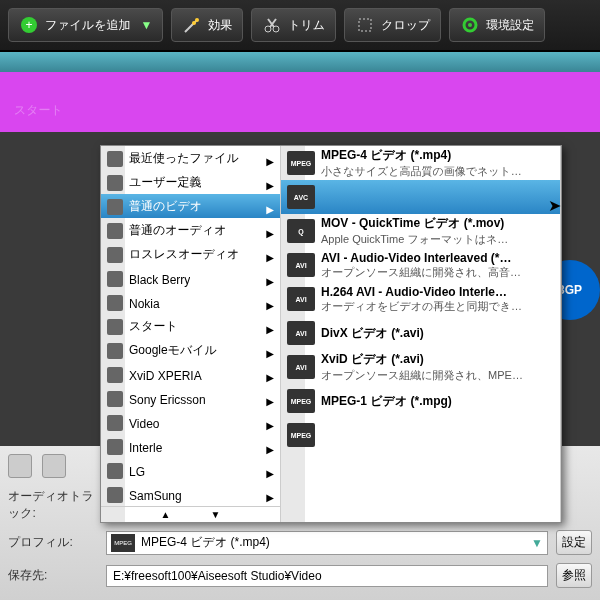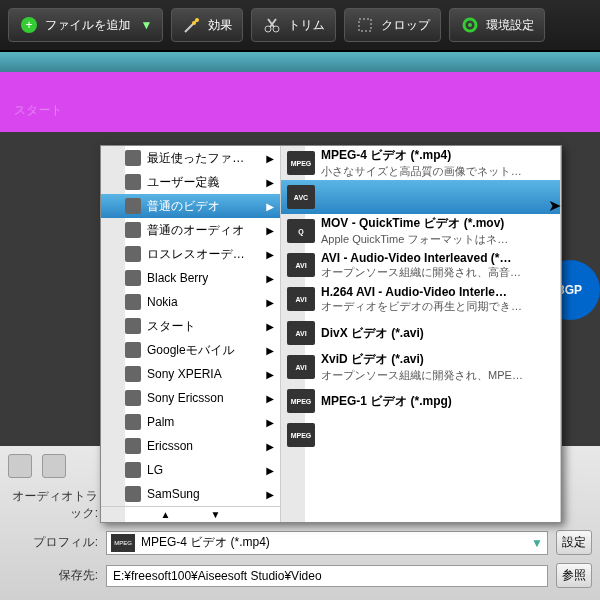--- a/index.html
+++ b/index.html
@@ -6,37 +6,37 @@
 body{width:600px;height:600px;background:#3a3a3a;overflow:hidden;position:relative}
 .toolbar{background:linear-gradient(#2a2a2a,#1a1a1a);padding:8px;display:flex;gap:8px;border-bottom:2px solid #000}
 .tb-btn{display:flex;align-items:center;gap:6px;padding:6px 10px;background:linear-gradient(#4a4a4a,#2a2a2a);border:1px solid #555;border-radius:4px;color:#fff;cursor:pointer}
 .tb-btn .ico{width:20px;height:20px;display:flex;align-items:center;justify-content:center}
 .dropdown-arrow{color:#8f8;margin-left:4px}
 .teal-band{background:linear-gradient(#5ab5c5,#3a8595);height:20px}
 .dark-area{background:#d946ef;padding:20px 14px;color:#fff;font-size:24px;height:60px}
 .menu-container{position:absolute;top:145px;left:100px;display:flex;background:#f0f0f0;border:1px solid #888;box-shadow:3px 3px 8px rgba(0,0,0,0.5);z-index:10}
 .menu-col{width:180px;background:linear-gradient(90deg,#e8e8e8 0,#e8e8e8 24px,#fff 24px);border-right:1px solid #ccc}
 .menu-col.wide{width:280px}
-.menu-item{display:flex;align-items:center;padding:3px 24px;height:24px;cursor:pointer;position:relative}
+.menu-item{display:flex;align-items:flex-end;padding:3px 6px;height:24px;cursor:pointer;position:relative}
 .menu-item.selected{background:linear-gradient(#5ab5e5,#2a85c5);color:#fff}
 .menu-item .mico{width:16px;height:16px;margin-right:6px;flex-shrink:0;background:#666;border-radius:2px}
 .menu-item .arrow{position:absolute;right:6px;font-size:10px}
 .menu-item .txt{white-space:nowrap;overflow:hidden;text-overflow:ellipsis}
 .format-item{display:flex;align-items:center;padding:4px 6px;height:34px;cursor:pointer}
 .format-item.selected{background:linear-gradient(#5ab5e5,#2a85c5);color:#fff}
 .format-item .fico{width:28px;height:24px;margin-right:6px;flex-shrink:0;background:#333;border-radius:2px;display:flex;align-items:center;justify-content:center;color:#fff;font-size:7px;font-weight:bold}
 .format-item .ftxt{display:flex;flex-direction:column;overflow:hidden}
 .format-item .ftitle{font-weight:bold;white-space:nowrap;overflow:hidden;text-overflow:ellipsis}
 .format-item .fdesc{font-size:11px;color:#555;white-space:nowrap;overflow:hidden;text-overflow:ellipsis}
 .format-item.selected .fdesc{color:#eef}
 .scroll-nav{display:flex;justify-content:center;gap:40px;padding:2px;border-top:1px solid #ccc}
 .scroll-nav span{cursor:pointer;font-size:10px}
 .bottom-panel{position:absolute;bottom:0;left:0;right:0;background:linear-gradient(#e8e8e8,#d0d0d0);padding:8px}
 .row{display:flex;align-items:center;gap:8px;padding:4px 0}
-.row .lbl{width:90px;text-align:right;color:#333}
+.row .lbl{width:90px;text-align:left;color:#333}
 .row input[type=text]{flex:1;padding:3px 6px;border:1px solid #999;background:#fff}
 .row .btn{padding:3px 5px;background:linear-gradient(#f8f8f8,#d8d8d8);border:1px solid #999;border-radius:3px;cursor:pointer}
 .search-box{display:flex;align-items:center;background:#2a2a2a;border-radius:10px;padding:2px 8px;width:180px}
 .search-box input{background:transparent;border:none;color:#fff;flex:1;outline:none}
 .profile-select{flex:1;display:flex;align-items:center;background:#fff;border:1px solid #999;padding:2px 4px}
 .profile-select .pico{width:24px;height:18px;background:#333;margin-right:6px;display:flex;align-items:center;justify-content:center;color:#fff;font-size:6px}
 .profile-select .ptxt{flex:1}
 .profile-select .pdrop{color:#4a9;cursor:pointer}
 .side-badge{position:absolute;right:0;top:260px;width:60px;height:60px;background:#0066cc;border-radius:50%;display:flex;align-items:center;justify-content:center;color:#fff;font-weight:bold;font-size:14px}
 .cursor{position:absolute;top:196px;left:548px;font-size:16px;color:#000;z-index:20;pointer-events:none}
@@ -146,36 +146,36 @@
         <span class="txt">スタート</span>
         <span class="arrow">▶</span>
       </div>
       <div class="menu-item">
         <span class="mico"></span>
         <span class="txt">Googleモバイル</span>
         <span class="arrow">▶</span>
       </div>
       <div class="menu-item">
         <span class="mico"></span>
-        <span class="txt">Sony XPERIA</span>
+        <span class="txt">XviD XPERIA</span>
         <span class="arrow">▶</span>
       </div>
       <div class="menu-item">
         <span class="mico"></span>
         <span class="txt">Sony Ericsson</span>
         <span class="arrow">▶</span>
       </div>
       <div class="menu-item">
         <span class="mico"></span>
-        <span class="txt">Palm</span>
-        <span class="arrow">▶</span>
-      </div>
-      <div class="menu-item">
-        <span class="mico"></span>
-        <span class="txt">Ericsson</span>
+        <span class="txt">Video</span>
+        <span class="arrow">▶</span>
+      </div>
+      <div class="menu-item">
+        <span class="mico"></span>
+        <span class="txt">Interle</span>
         <span class="arrow">▶</span>
       </div>
       <div class="menu-item">
         <span class="mico"></span>
         <span class="txt">LG</span>
         <span class="arrow">▶</span>
       </div>
       <div class="menu-item">
         <span class="mico"></span>
         <span class="txt">SamSung</span>

